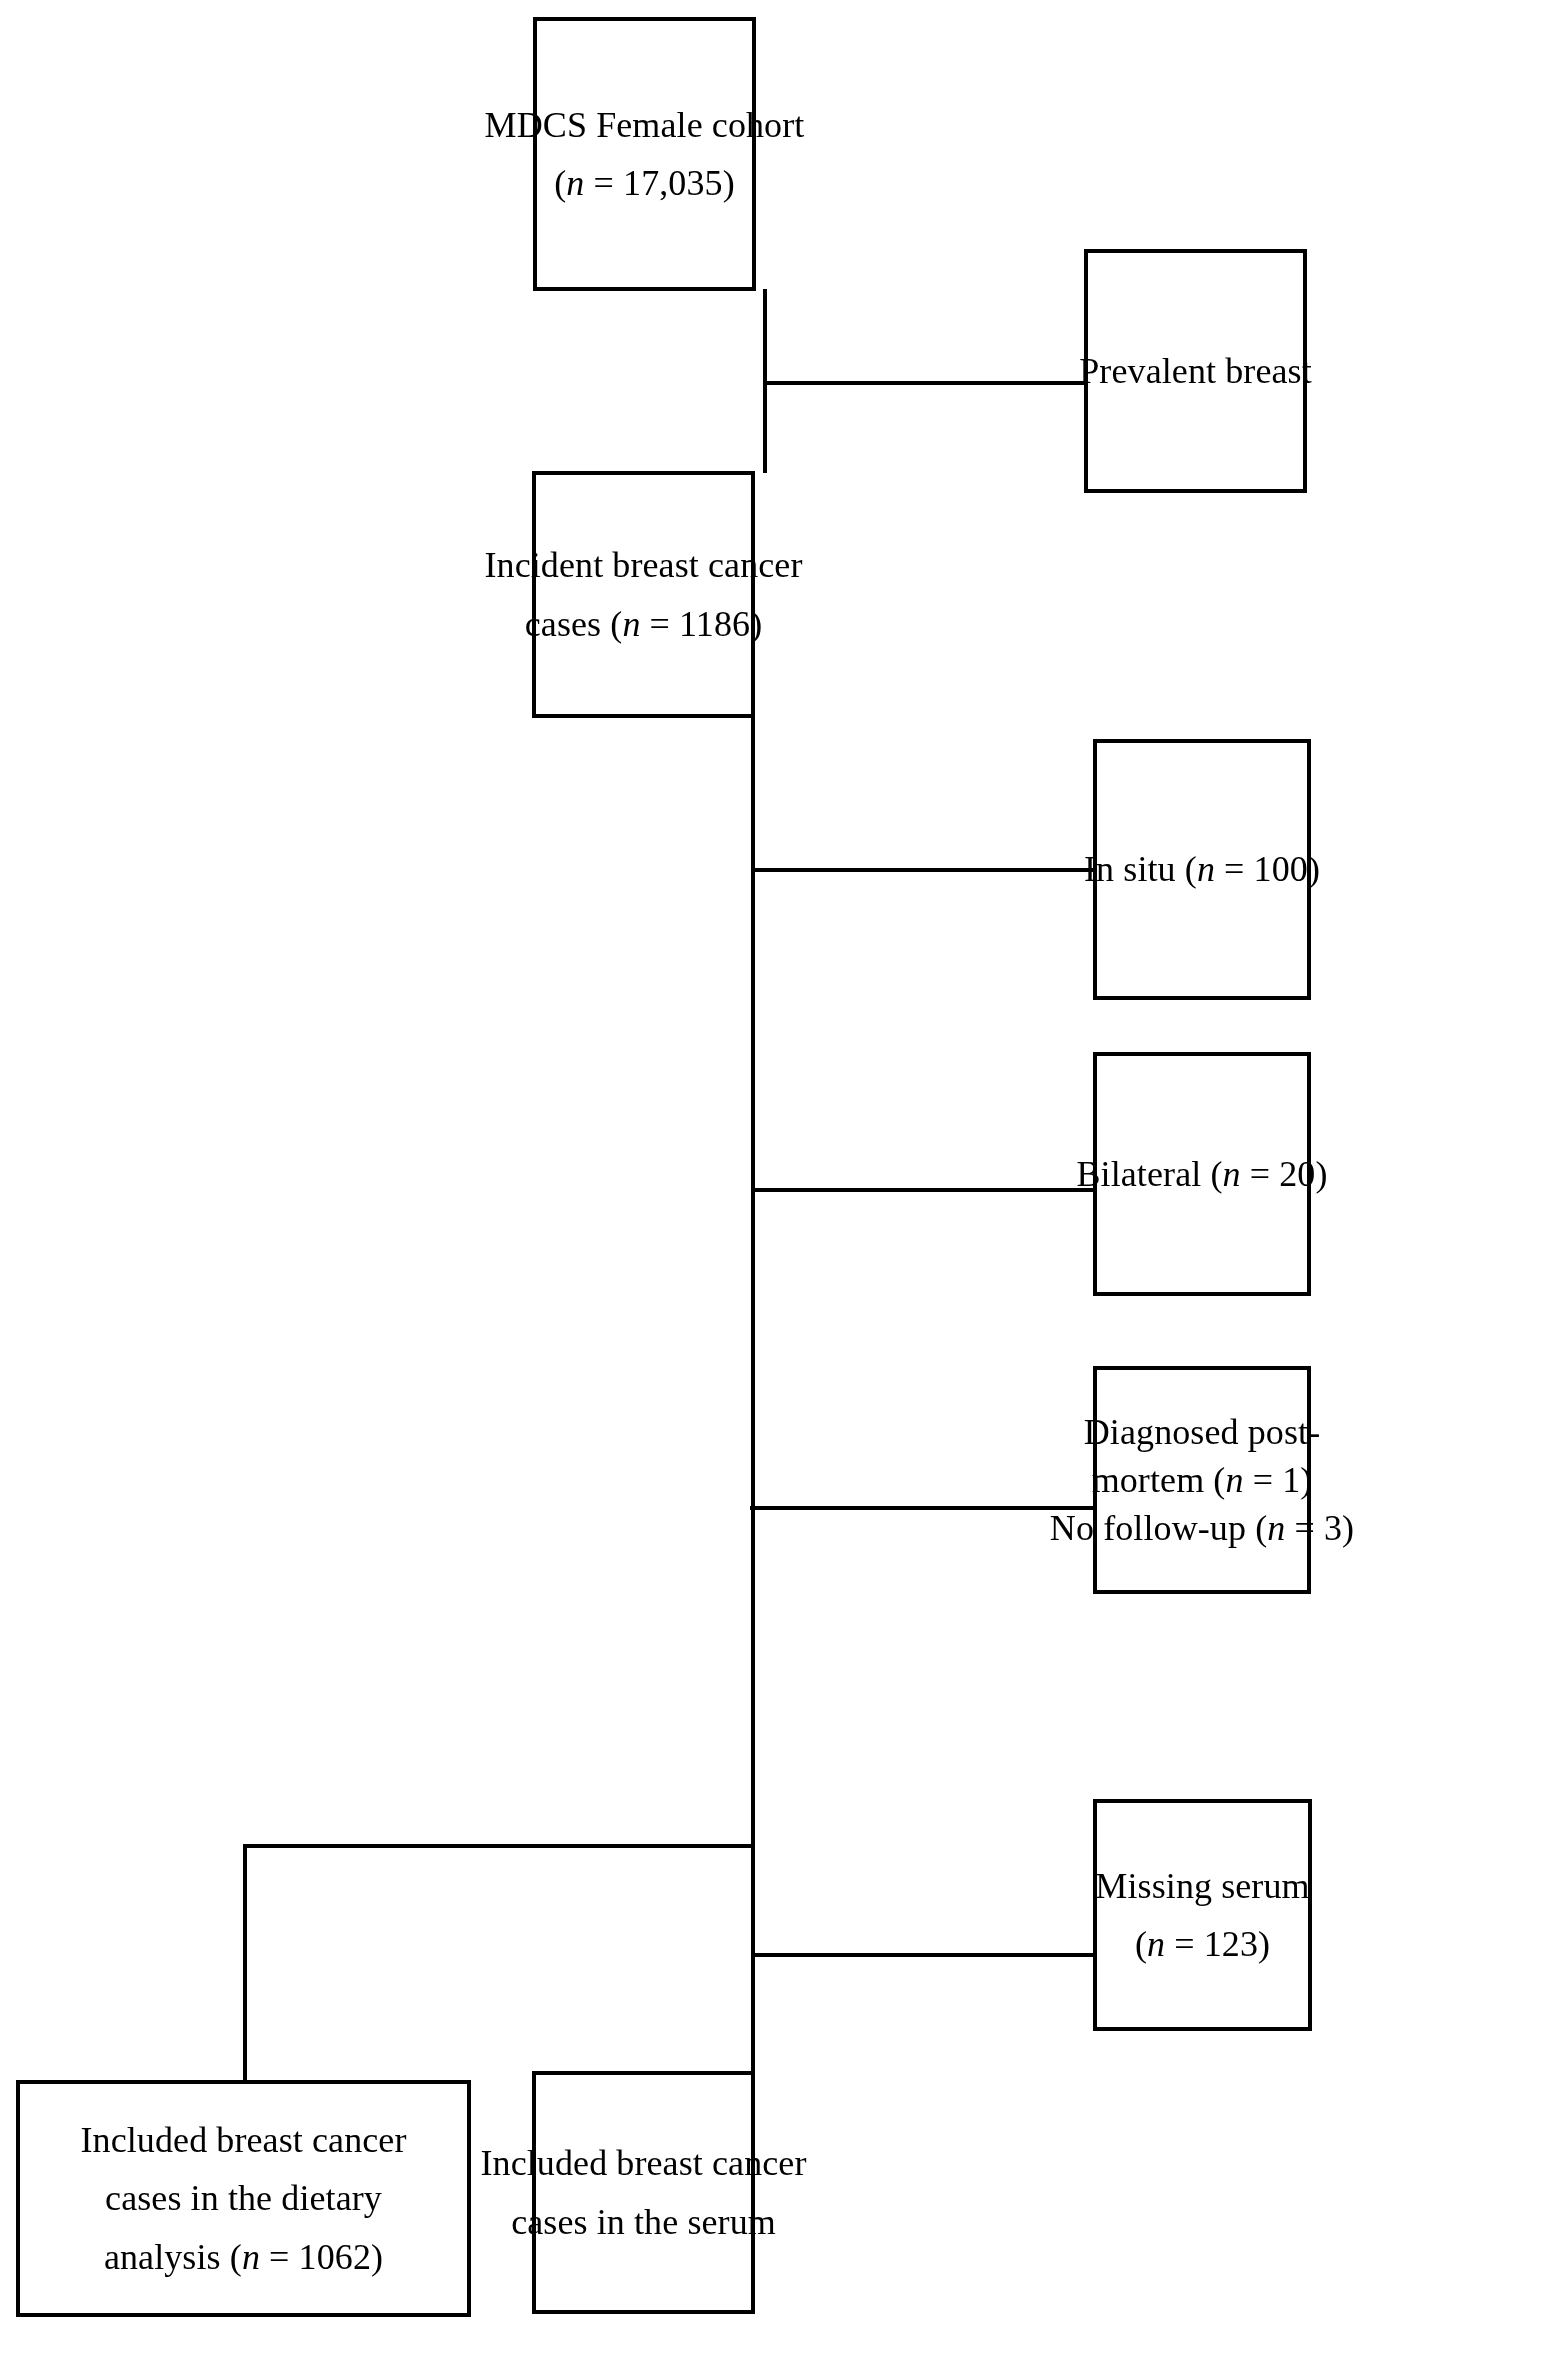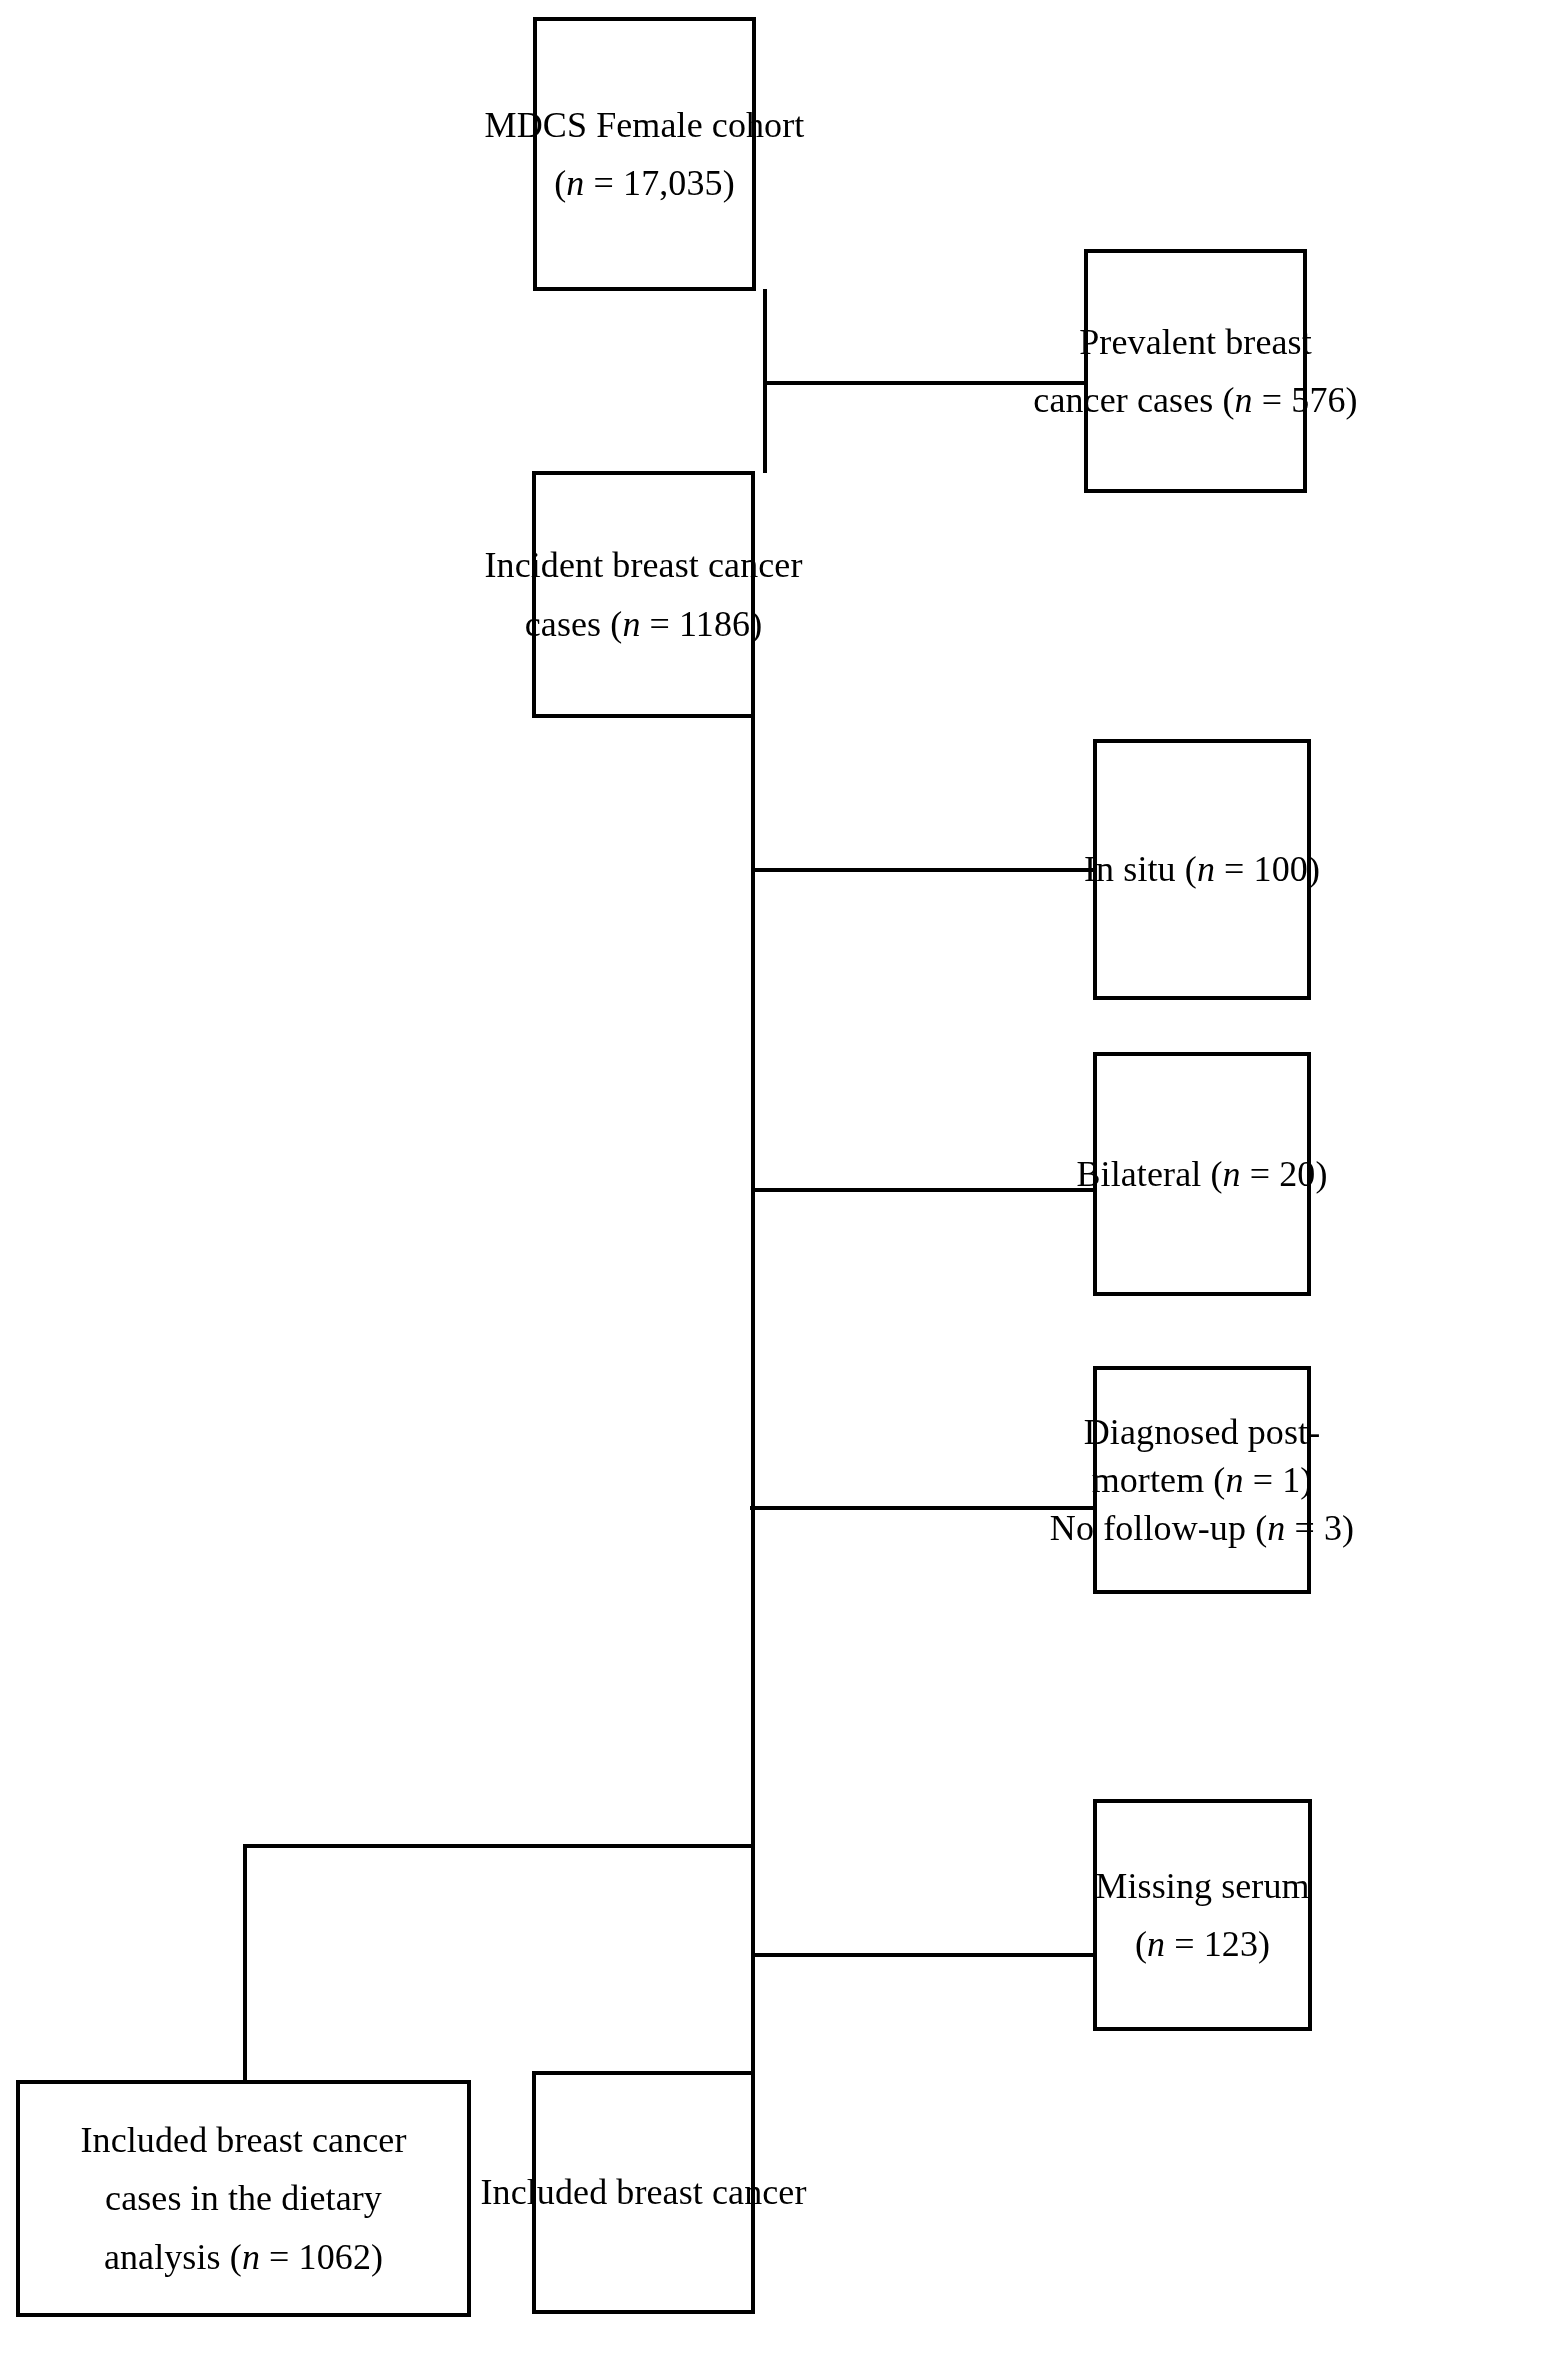--- a/index.html
+++ b/index.html
@@ -85,21 +85,20 @@
   <div class="conn h" style="left:243px; top:1844px; width:510px;"></div>
   <div class="conn v" style="left:243px; top:1844px; height:237px;"></div>
 
   <div class="node" id="node-cohort">
     <span class="line">MDCS Female cohort</span>
     <span class="line"><span>(</span><span class="ital">n</span><span> = 17,035)</span></span>
   </div>
 
   <div class="node" id="node-prevalent">
     <span class="line">Prevalent breast</span>
-    <span class="line"><span>cancer cases (</span><span class="ital">n</span><span> = 576)</span></span>
   </div>
 
   <div class="node" id="node-incident">
     <span class="line">Incident breast cancer</span>
     <span class="line"><span>cases (</span><span class="ital">n</span><span> = 1186)</span></span>
   </div>
 
   <div class="node" id="node-insitu">
     <span class="line"><span>In situ (</span><span class="ital">n</span><span> = 100)</span></span>
   </div>
@@ -120,16 +119,17 @@
   </div>
 
   <div class="node" id="node-dietary">
     <span class="line">Included breast cancer</span>
     <span class="line">cases in the dietary</span>
     <span class="line"><span>analysis (</span><span class="ital">n</span><span> = 1062)</span></span>
   </div>
 
   <div class="node" id="node-serum">
     <span class="line">Included breast cancer</span>
+    <span class="line">cases in the serum</span>
   </div>
 
 </div>
 
 
 </body></html>

